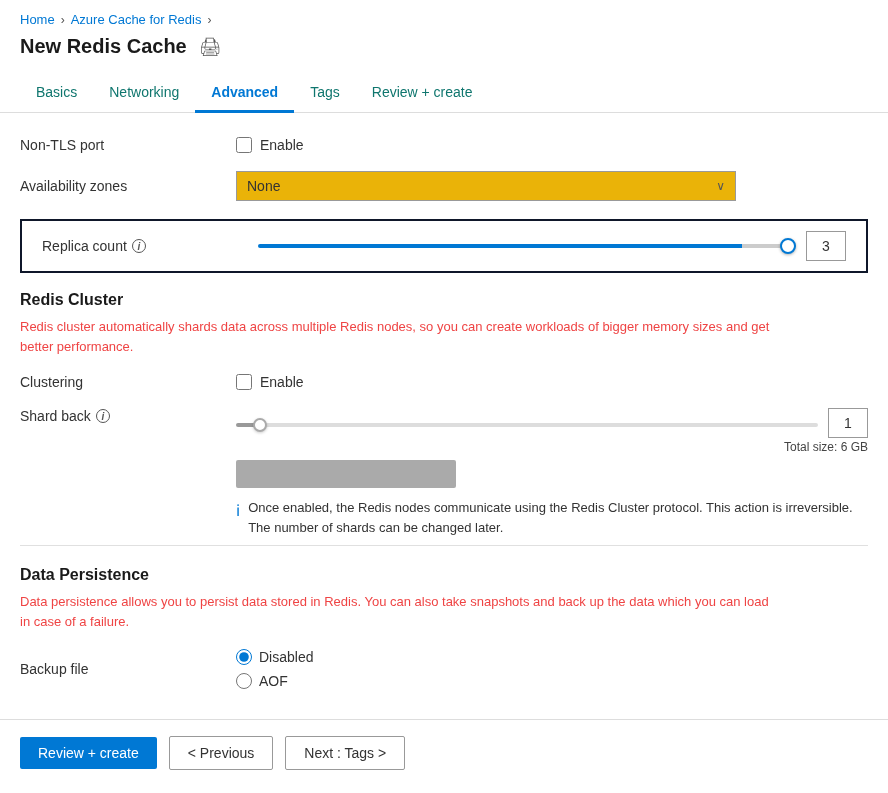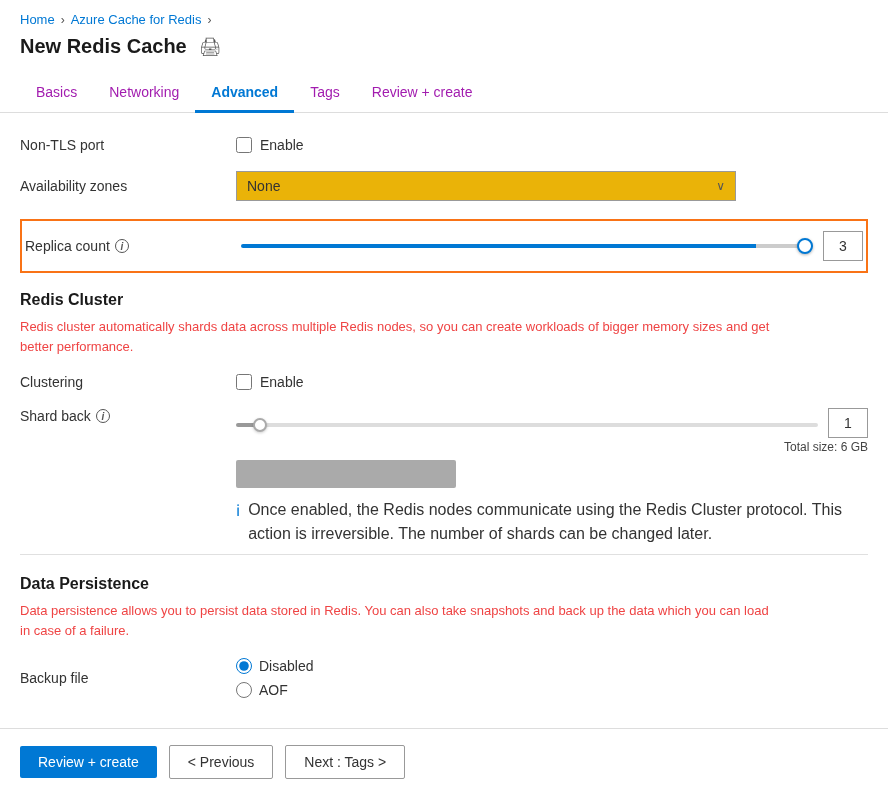--- a/index.html
+++ b/index.html
@@ -47,21 +47,21 @@
     .tabs-bar {
       display: flex;
       border-bottom: 1px solid #ddd;
       padding: 0 20px;
       margin-bottom: 24px;
     }
     .tab {
       padding: 10px 16px;
       cursor: pointer;
       font-size: 14px;
-      color: #a21caf;
+      color: #0f766e;
       border-bottom: 3px solid transparent;
       margin-bottom: -1px;
       white-space: nowrap;
     }
     .tab.active {
       color: #0078d4;
       border-bottom: 3px solid #0078d4;
       font-weight: 600;
     }
     .content {
@@ -107,22 +107,22 @@
       max-width: 500px;
     }
     .dropdown-arrow { color: #555; font-size: 12px; }
 
     
     .replica-row {
       display: flex;
       align-items: center;
       margin-bottom: 18px;
       gap: 16px;
-      border: 2px solid #f97316;
-      padding: 10px 3px;
+      border: 2px solid #0f172a;
+      padding: 10px 20px;
     }
     .slider-wrapper {
       flex: 1;
       display: flex;
       align-items: center;
       gap: 10px;
     }
     .slider-track {
       flex: 1;
       height: 4px;
@@ -219,21 +219,21 @@
       margin-top: 10px;
       margin-left: 216px;
     }
     .info-icon {
       color: #0078d4;
       font-size: 16px;
       margin-top: 1px;
       flex-shrink: 0;
     }
     .info-text {
-      font-size: 16px;
+      font-size: 13px;
       color: #333;
       line-height: 1.5;
     }
 
     
     .radio-group {
       display: flex;
       flex-direction: column;
       gap: 8px;
     }

